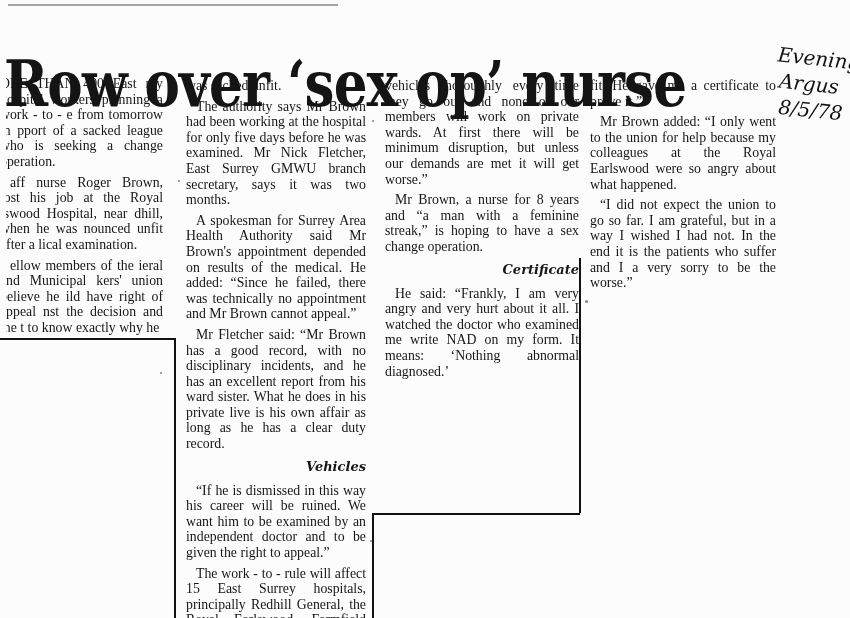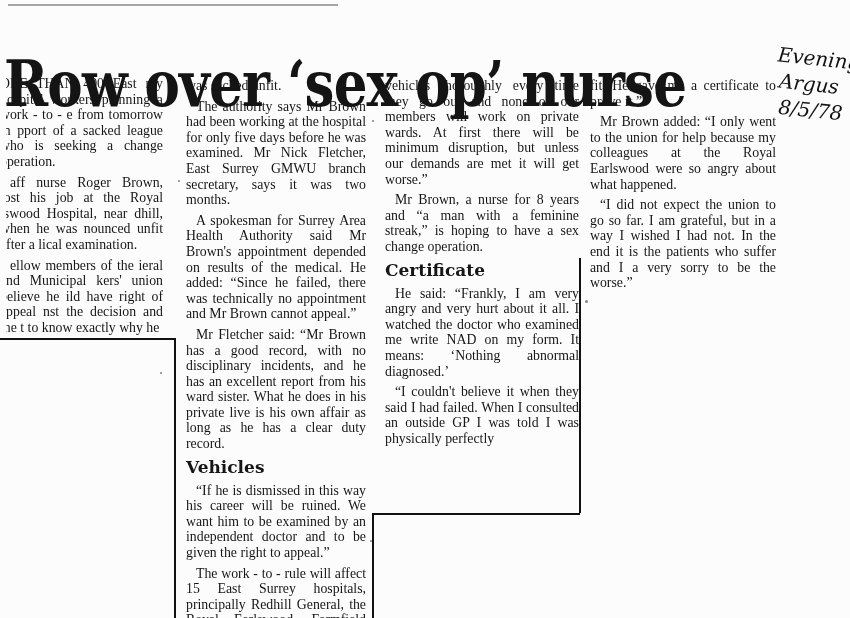--- a/index.html
+++ b/index.html
@@ -27,23 +27,23 @@
     .col {
       position: absolute;
       font-family: "Liberation Serif", serif;
       font-size: 13.8px; line-height: 15.6px;
       text-align: justify;
     }
     .col p { margin: 0 0 5px 0; text-indent: 10px; }
     .col p.first { text-indent: 0; }
     .col h3 {
       margin: 4px 0 6px 0;
-      text-align: left;
+      text-align: right;
       font-family: "DejaVu Serif", serif;
-      font-weight: bold; font-size: 17px; line-height: 20px;
+      font-weight: bold; font-size: 13px; line-height: 20px; font-style: italic;
     }
     #col1 { left: 6px; top: 76px; width: 157px; overflow: hidden; }
     #col1 .inner { margin-left: -6px; }
     #col2 { left: 186px; top: 78px; width: 180px; }
     #col3 { left: 385px; top: 78px; width: 194px; }
     #col4 { left: 590px; top: 78px; width: 186px; }
     .rule { position: absolute; background: #111; }
     .handwriting {
       position: absolute; left: 775px; top: 45px; width: 72px;
       font-family: "DejaVu Serif", serif; font-style: italic;
@@ -84,21 +84,20 @@
   <p>“If he is dismissed in this way his career will be ruined. We want him to be examined by an independent doctor and to be given the right to appeal.”</p>
   <p>The work - to - rule will affect 15 East Surrey hospitals, principally Redhill General, the Royal Earlswood, Farmfield Psychiatric Hospital and Smallfields Hospital.</p>
 
 </div>
 
 <div class="col" id="col3">
   <p class="first">vehicles thoroughly every time they go out and none of our members will work on private wards. At first there will be minimum disruption, but unless our demands are met it will get worse.”</p>
   <p>Mr Brown, a nurse for 8 years and “a man with a feminine streak,” is hoping to have a sex change operation.</p>
   <h3>Certificate</h3>
   <p>He said: “Frankly, I am very angry and very hurt about it all. I watched the doctor who examined me write NAD on my form. It means: ‘Nothing abnormal diagnosed.’</p>
-  <p>“I couldn't believe it when they said I had failed. When I consulted an outside GP I was told I was physically perfectly</p>
 </div>
 
 <div class="col" id="col4">
   <p class="first">fit. He gave me a certificate to prove it.”</p>
   <p>Mr Brown added: “I only went to the union for help because my colleagues at the Royal Earlswood were so angry about what happened.</p>
   <p>“I did not expect the union to go so far. I am grateful, but in a way I wished I had not. In the end it is the patients who suffer and I a very sorry to be the worse.”</p>
 </div>
 
 <div class="rule" style="left:0;top:338px;width:175px;height:2px;"></div>
 <div class="rule" style="left:174px;top:338px;width:2px;height:280px;"></div>

